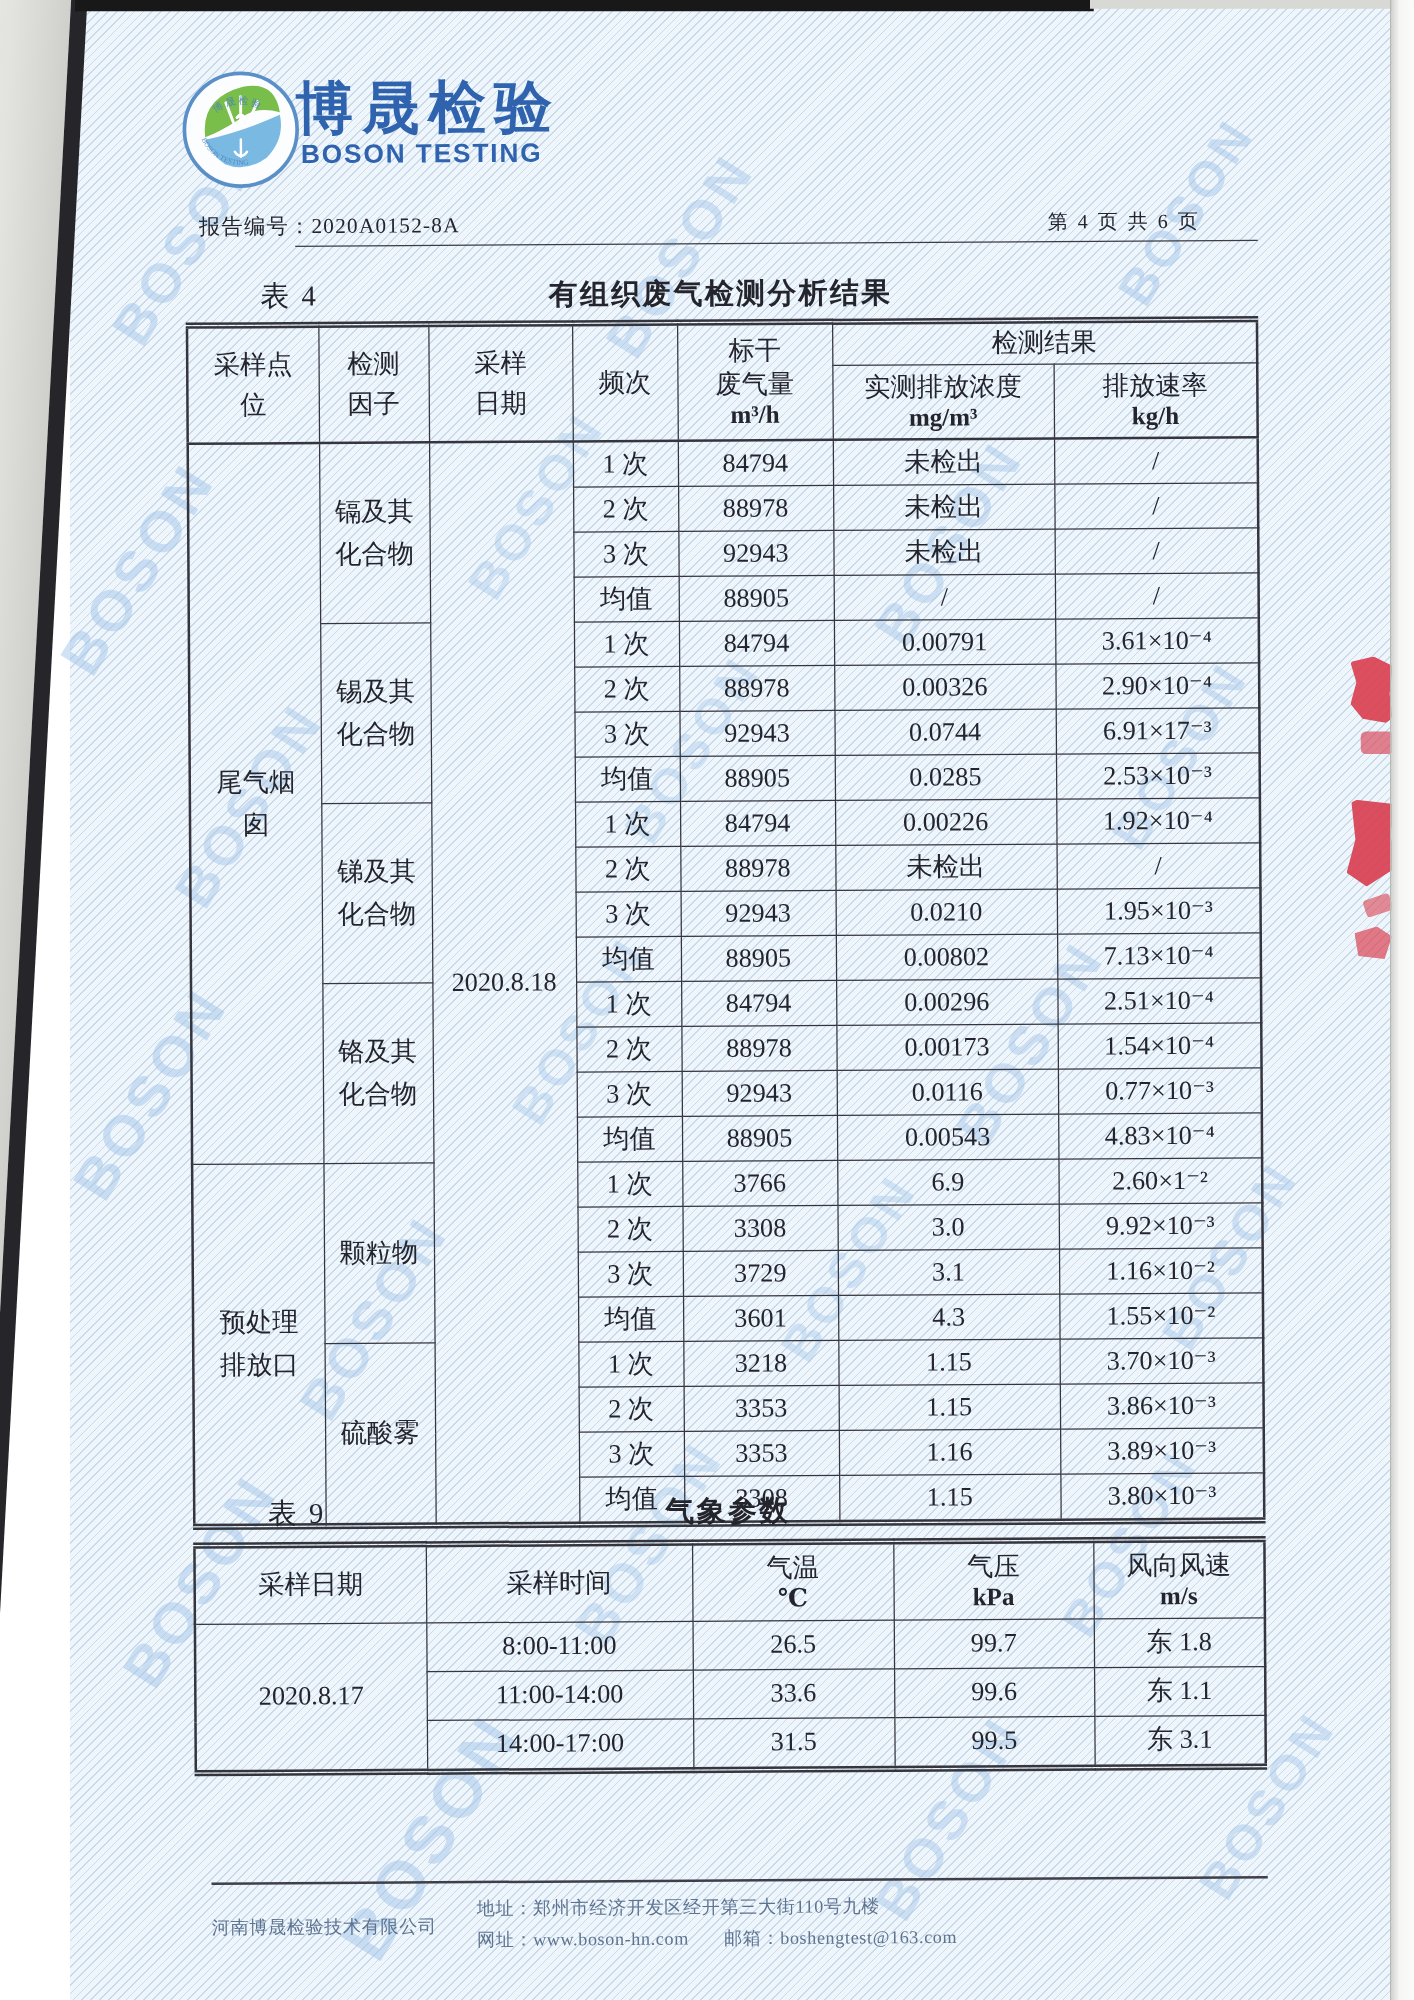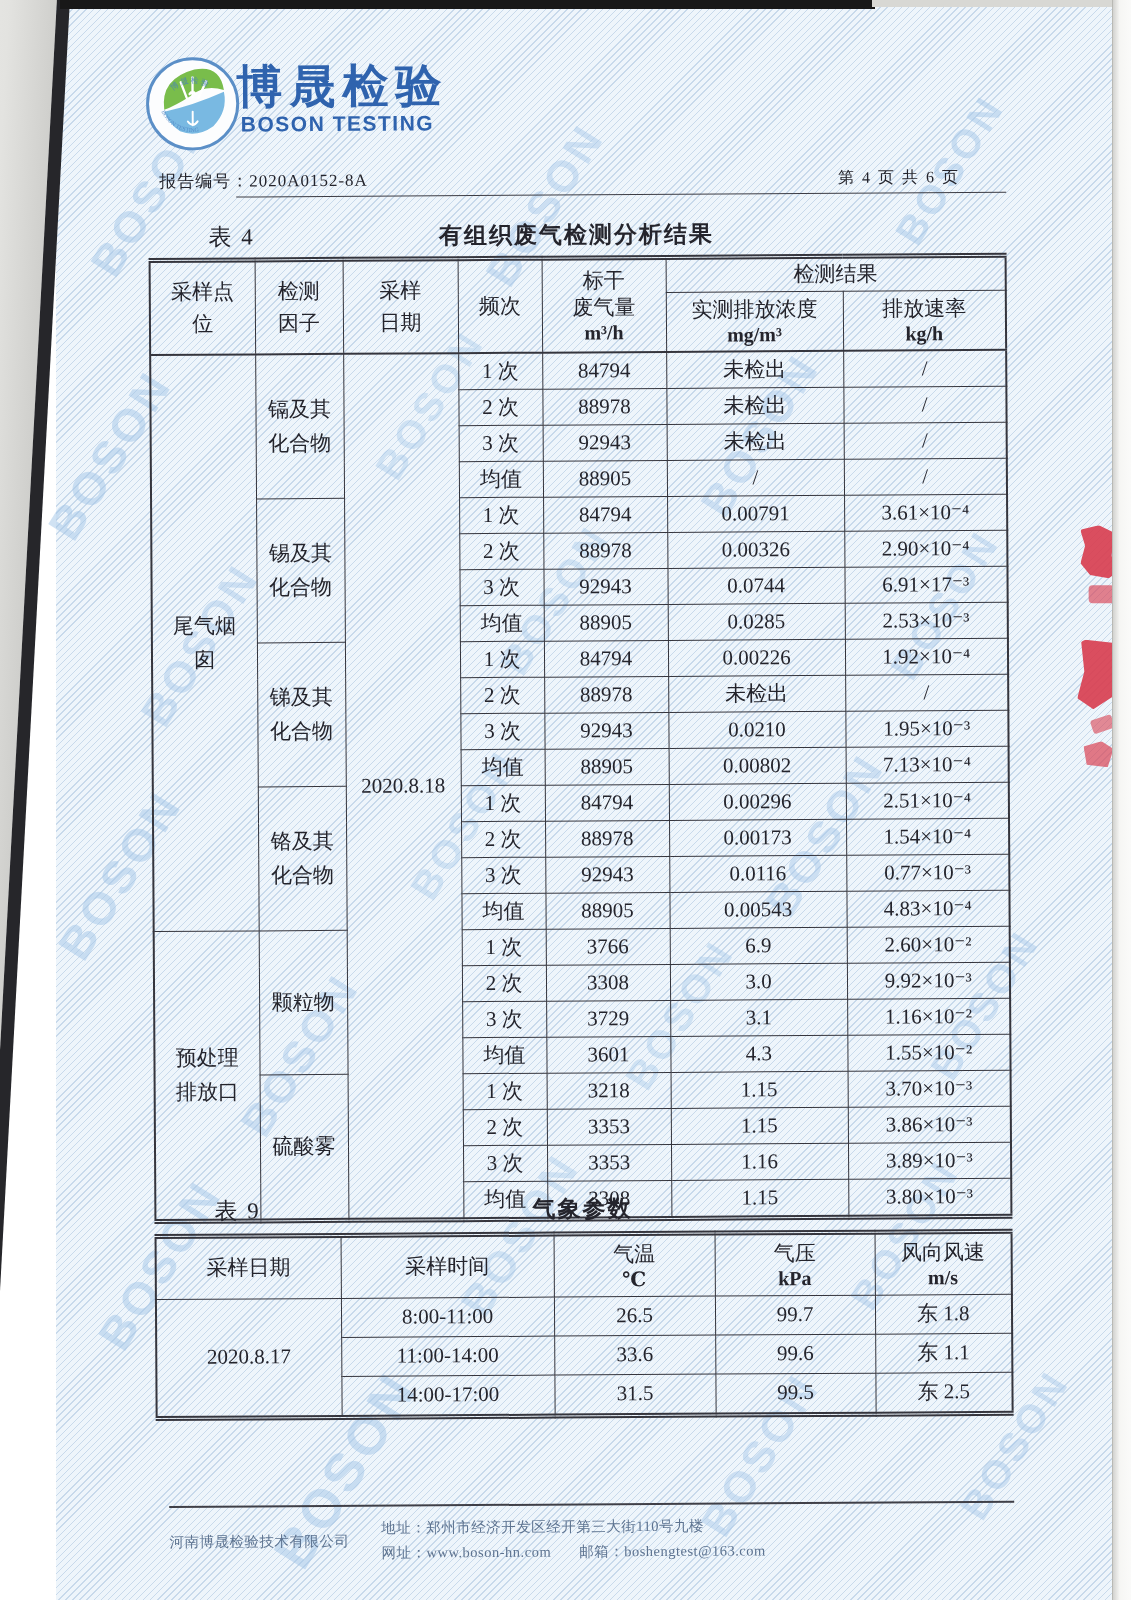--- a/index.html
+++ b/index.html
@@ -302,21 +302,21 @@
           <td>0.00543</td>
           <td>4.83×10⁻⁴</td>
         </tr>
       <tr>
         <td class="merge" rowspan="8">预处理
 排放口</td>
         <td class="merge" rowspan="4">颗粒物</td>
         <td>1 次</td>
           <td>3766</td>
           <td>6.9</td>
-          <td>2.60×10⁻²</td>
+          <td>2.60×1⁻²</td>
       </tr>
       <tr>
           <td>2 次</td>
           <td>3308</td>
           <td>3.0</td>
           <td>9.92×10⁻³</td>
         </tr>
       <tr>
           <td>3 次</td>
           <td>3729</td>
@@ -390,21 +390,21 @@
       <tr>
           <td>11:00-14:00</td>
           <td>33.6</td>
           <td>99.6</td>
           <td>东 1.1</td>
         </tr>
       <tr>
           <td>14:00-17:00</td>
           <td>31.5</td>
           <td>99.5</td>
-          <td>东 2.5</td>
+          <td>东 3.1</td>
         </tr>
     </tbody>
   </table>
 
   <div class="footer-rule"></div>
   <div class="footer">
     <div class="f-company">河南博晟检验技术有限公司</div>
     <div class="f-mid">
       <div class="row1">地址：郑州市经济开发区经开第三大街110号九楼</div>
       <div class="row2"><span>网址：www.boson-hn.com</span><span>邮箱：boshengtest@163.com</span></div>

